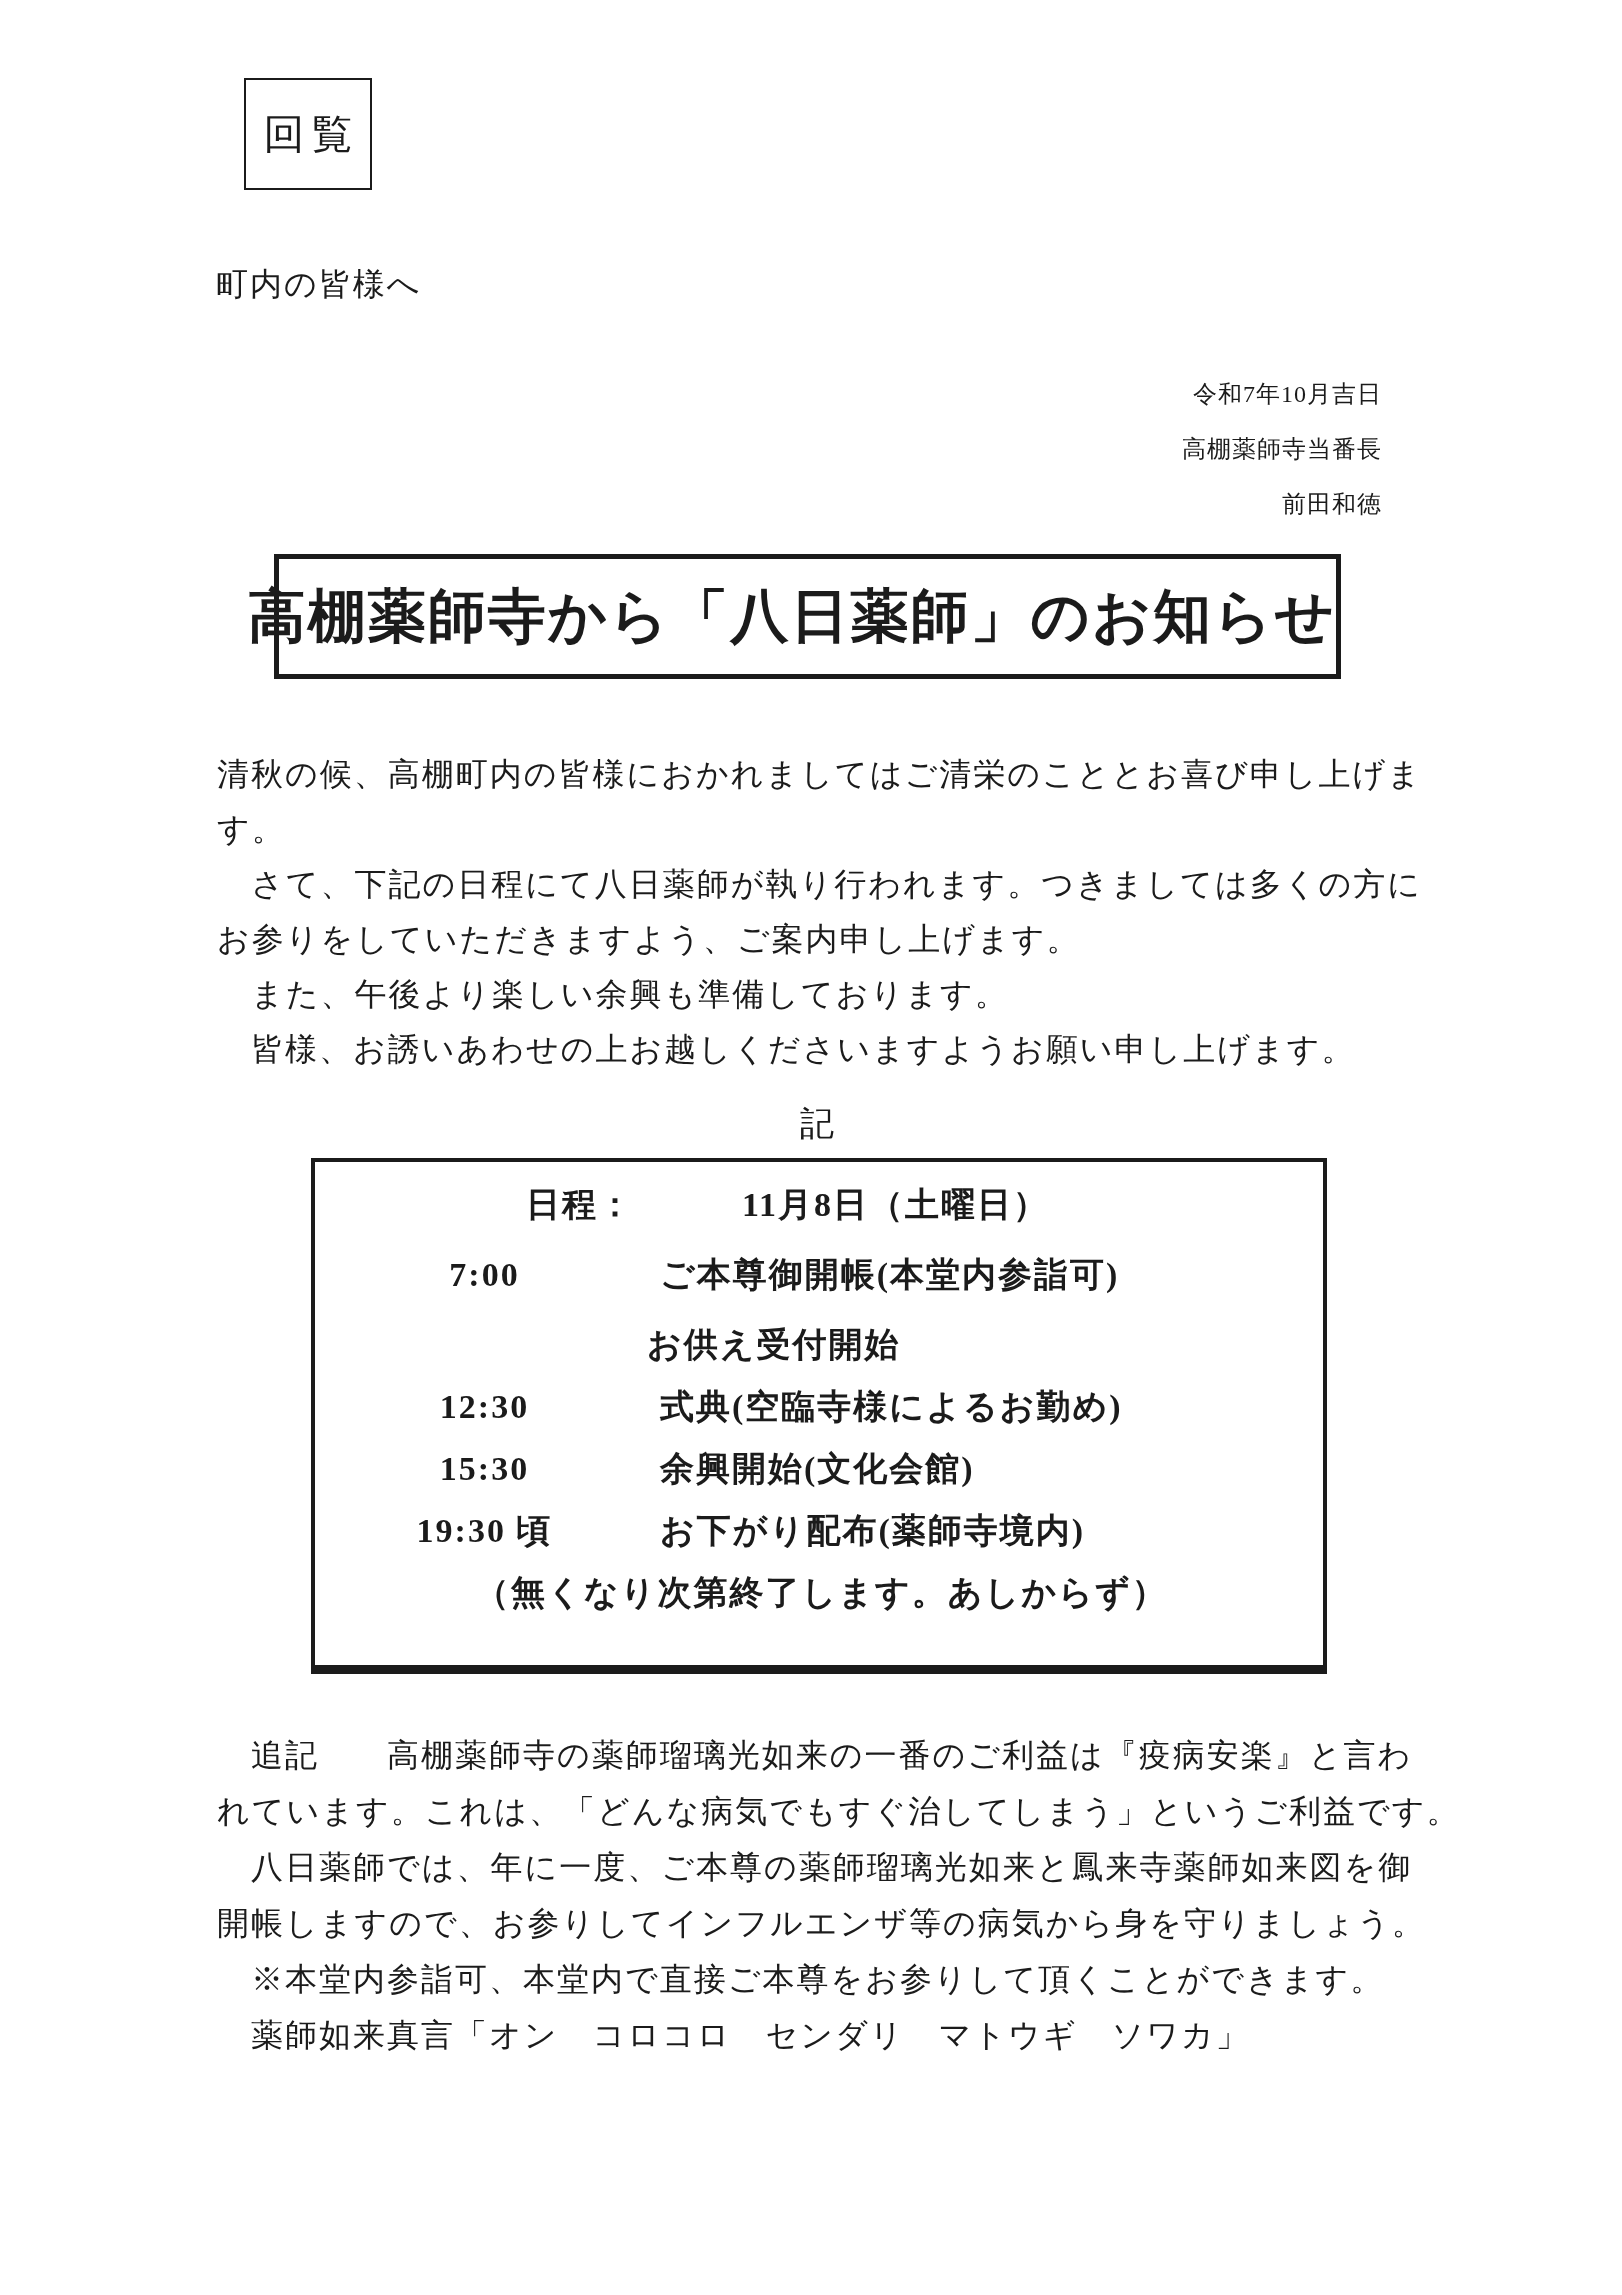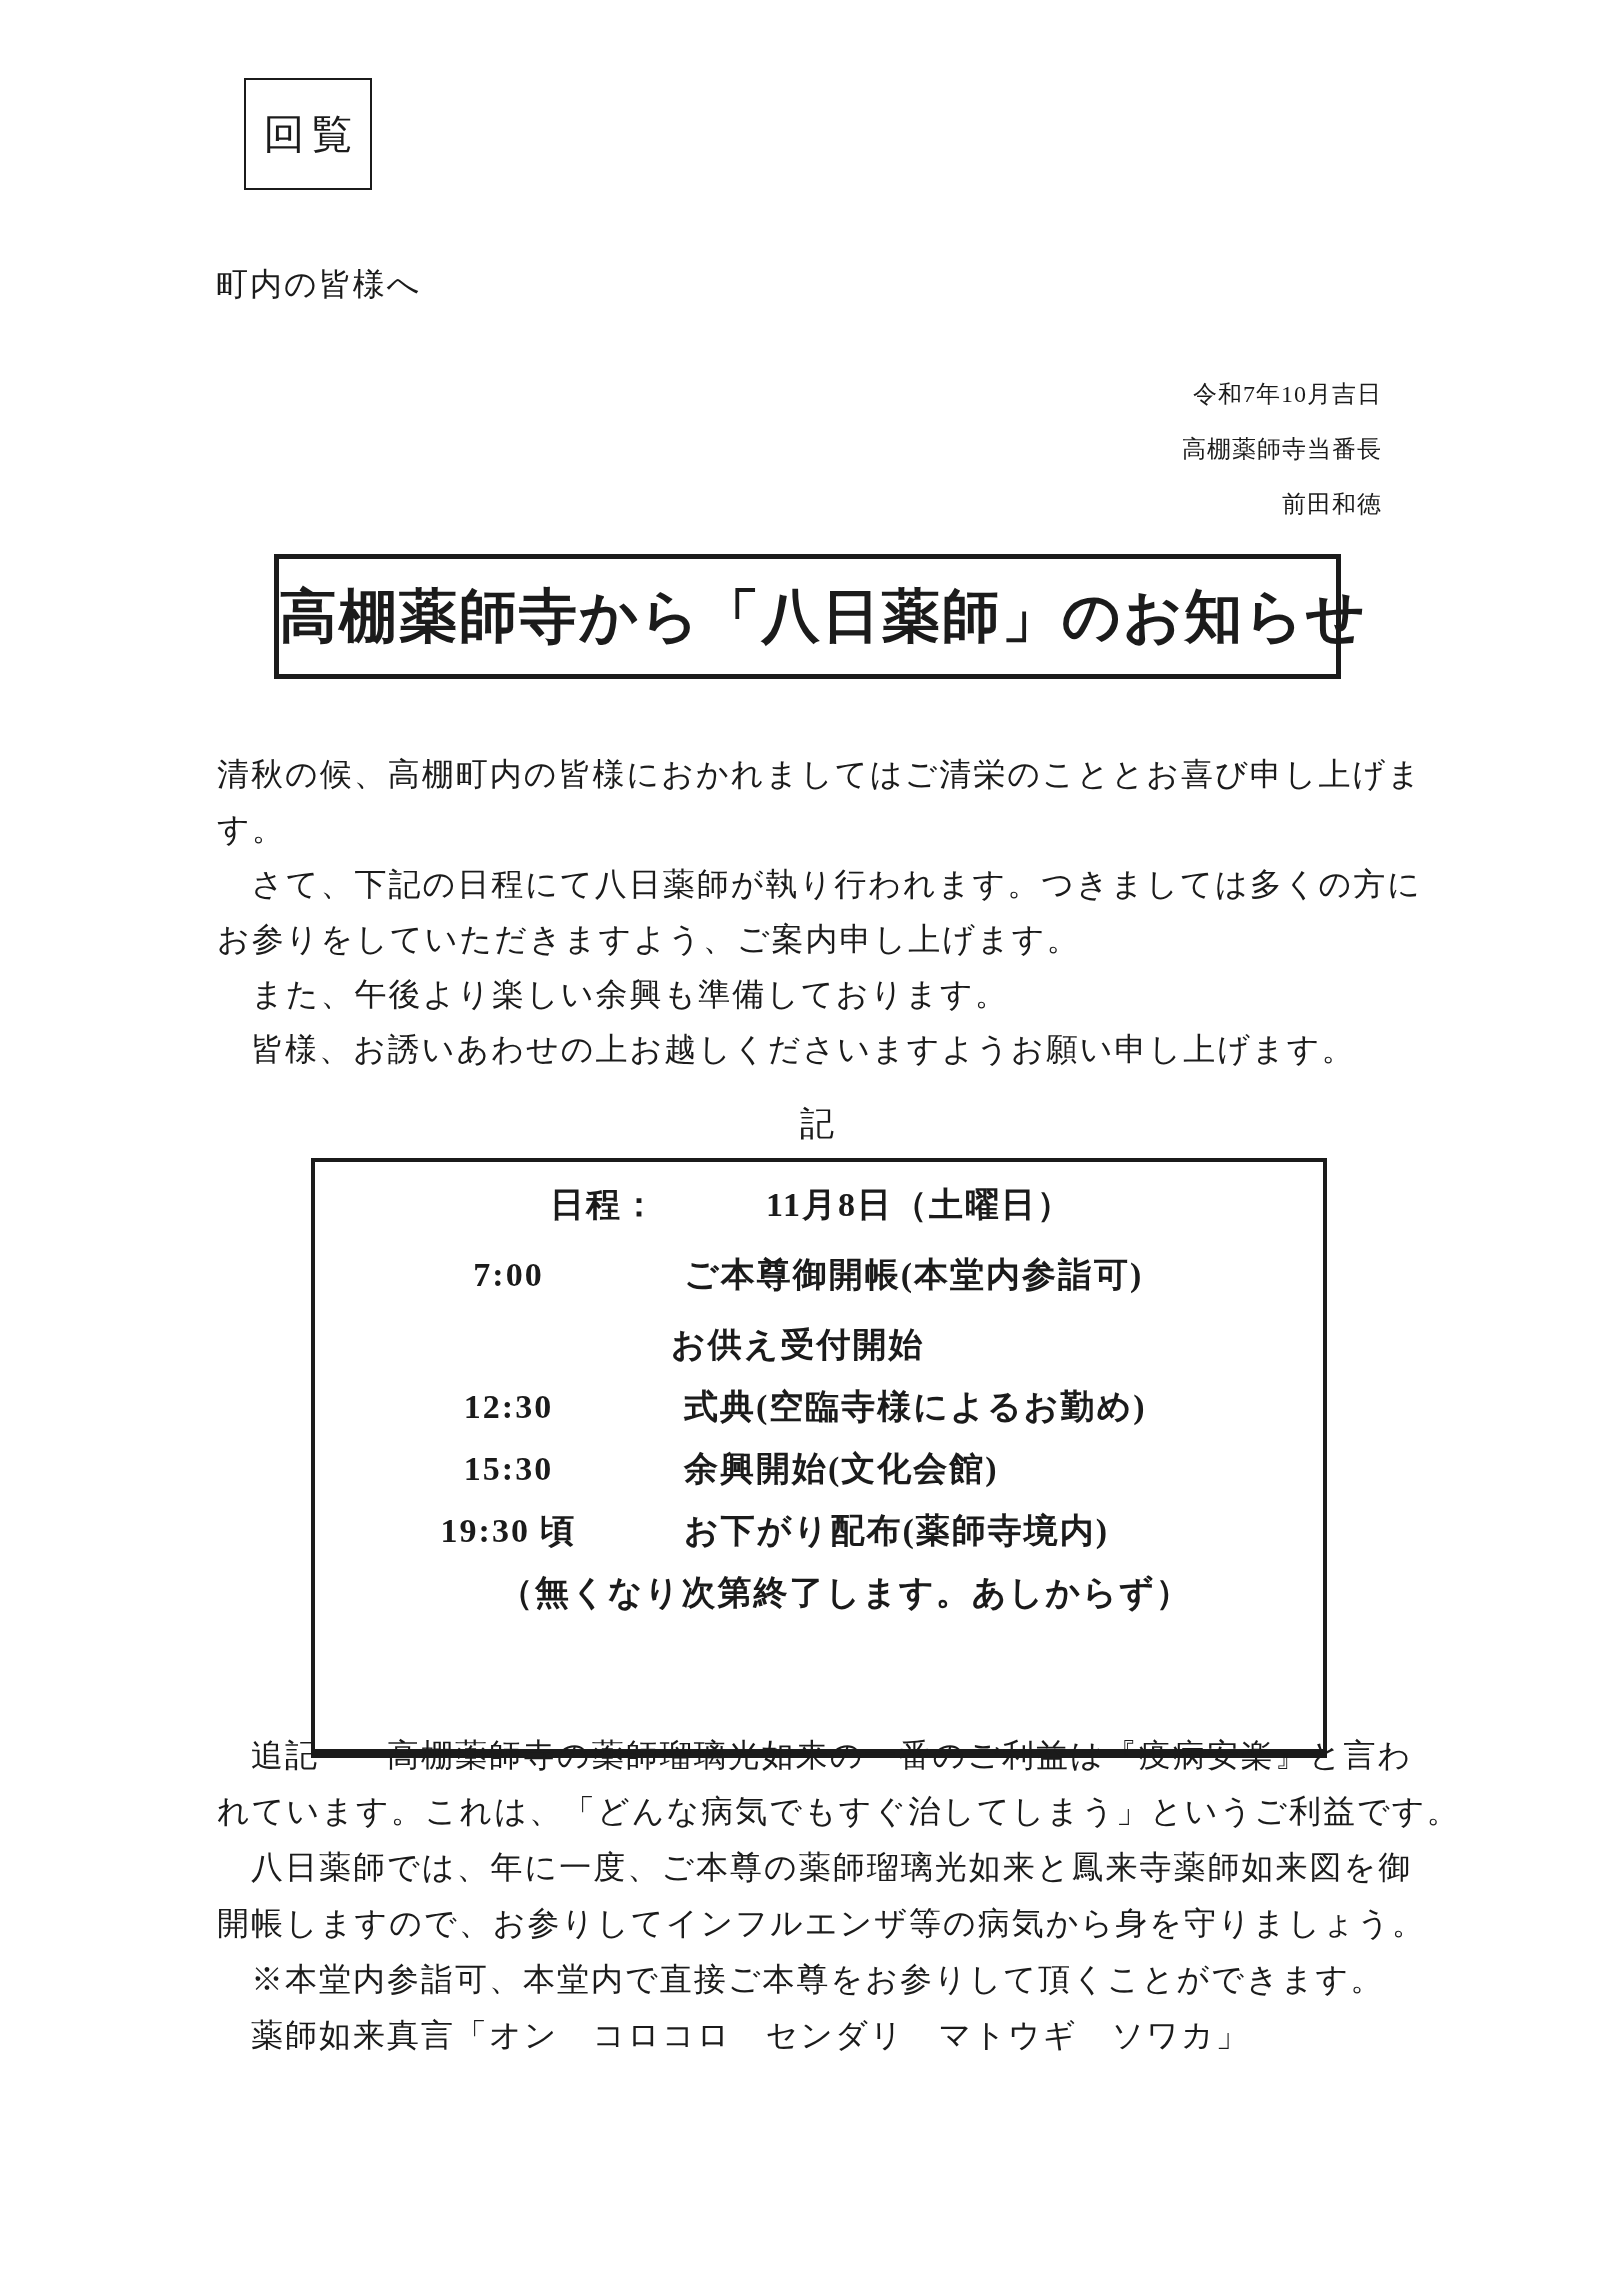--- a/index.html
+++ b/index.html
@@ -39,21 +39,21 @@
   .issuance .line{
     font-size:24px; letter-spacing:1px; line-height:55px;
     white-space:pre;
   }
   
   .title-box{
     position:absolute; left:274px; top:554px;
     width:1067px; height:125px;
     border:5.9px solid var(--ink);
     box-sizing:border-box;
-    display:flex; align-items:center; justify-content:flex-start;
+    display:flex; align-items:center; justify-content:flex-end;
     font-size:58px; font-weight:bold; letter-spacing:2px;
     white-space:pre;
   }
   
   .greeting{
     position:absolute; left:217px; top:749px;
     width:1257px;
   }
   .bodyline{
     font-size:32px; letter-spacing:2px; line-height:55px;
@@ -62,25 +62,24 @@
   }
   
   .record-marker{
     position:absolute; left:245px; top:1096px;
     width:1144px; text-align:center;
     font-size:34px; line-height:55px;
   }
   
   .schedule-box{
     position:absolute; left:311px; top:1158px;
-    width:1016px; height:600px;
+    width:1016px; height:516px;
     border:4.9px solid var(--ink);
     border-bottom-width:9.8px;
     box-sizing:border-box;
-    padding-left:24px;
   }
   .schedule-inner{padding-top:12.3px;}
   .srow{
     height:62px;
     display:flex; align-items:center;
     font-size:34px; font-weight:bold; letter-spacing:2px;
     white-space:pre;
   }
   .srow:nth-child(1), .srow:nth-child(2){margin-bottom:7.9px;}
   .srow.date{padding-left:211px;}

